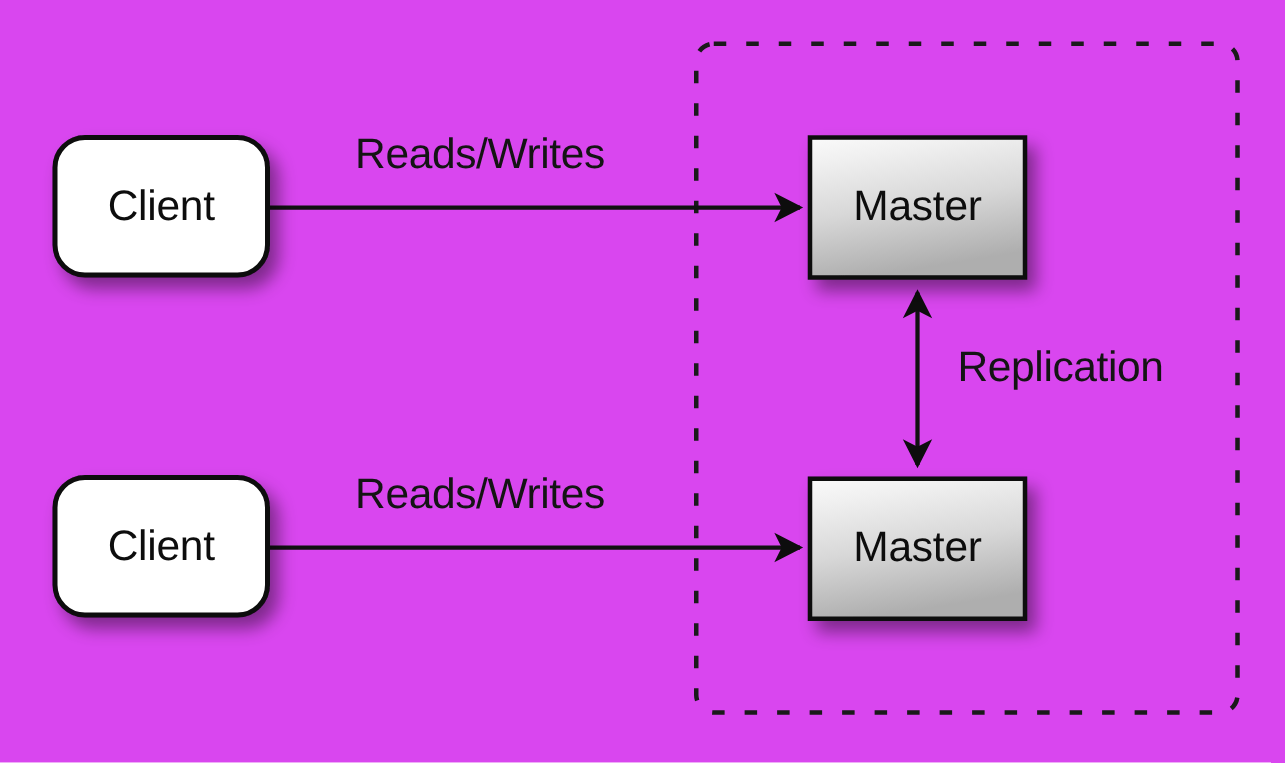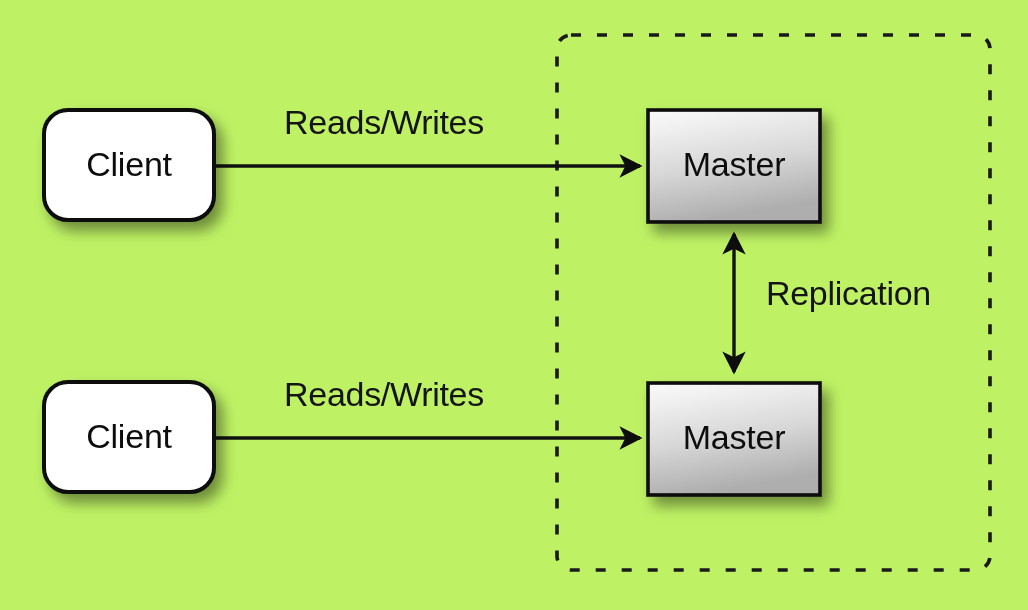--- a/index.html
+++ b/index.html
@@ -8,21 +8,21 @@
     padding: 0;
     background: #ffffff;
   }
   body {
     font-family: "Liberation Sans", sans-serif;
   }
   #canvas {
     position: relative;
     width: 1028px;
     height: 610px;
-    background: #bef264;
+    background: #d946ef;
     overflow: hidden;
   }
   #diagram-svg {
     position: absolute;
     left: 0;
     top: 0;
     width: 1028px;
     height: 610px;
   }
   .node-label {

